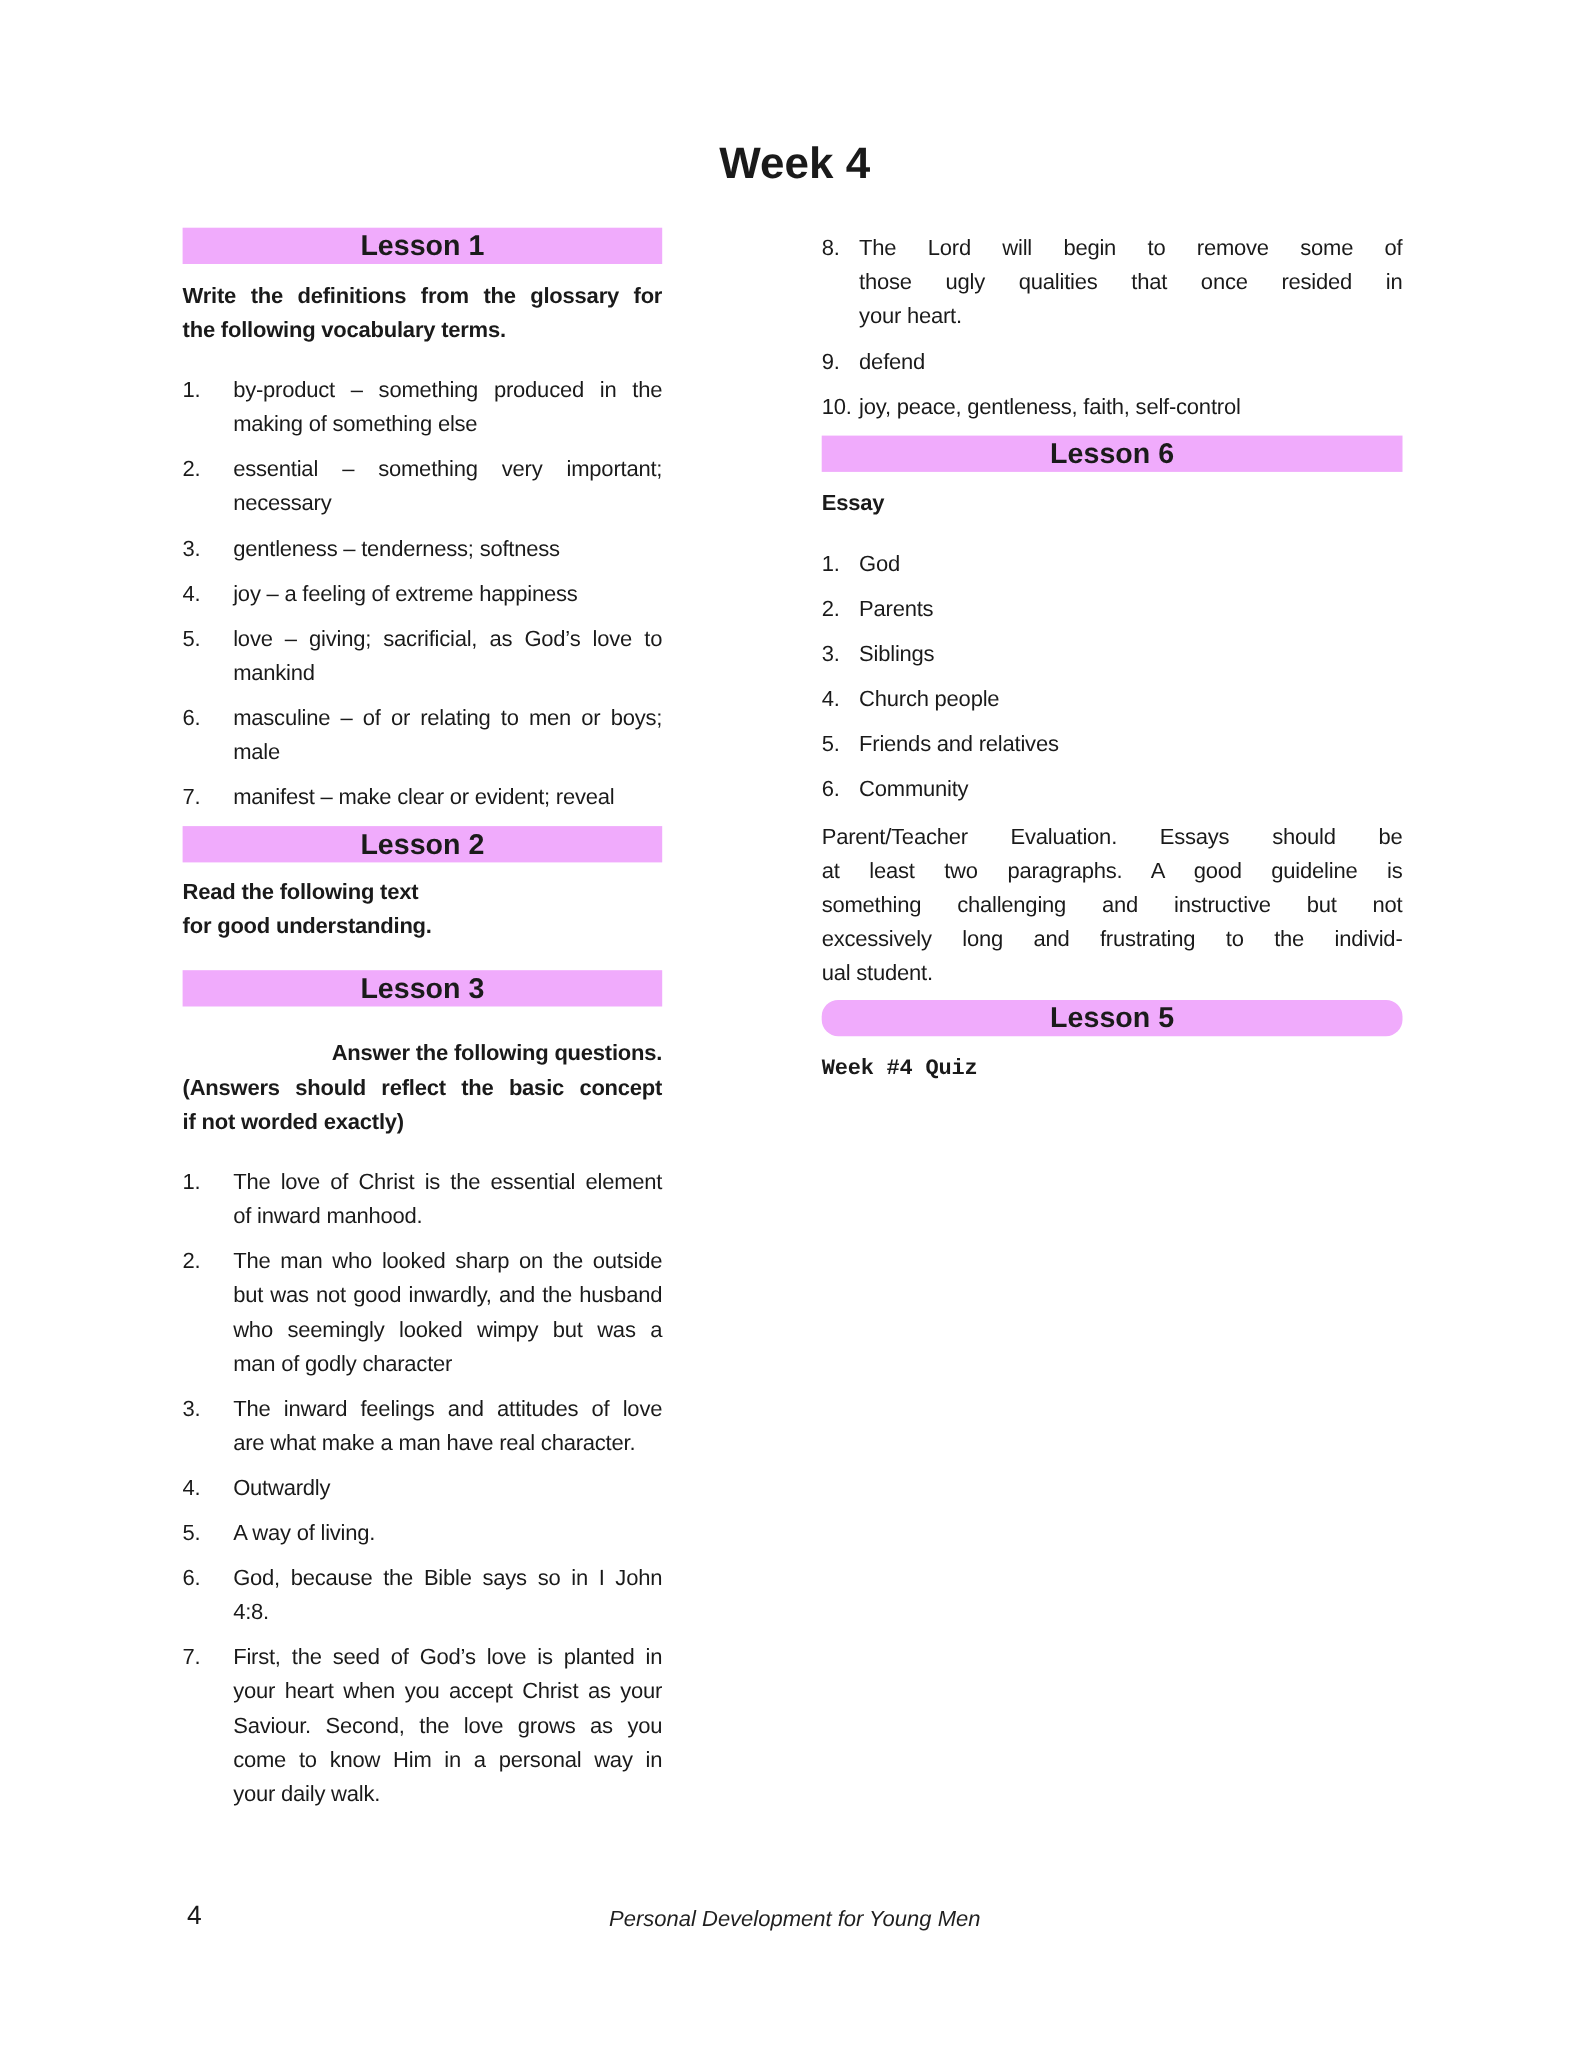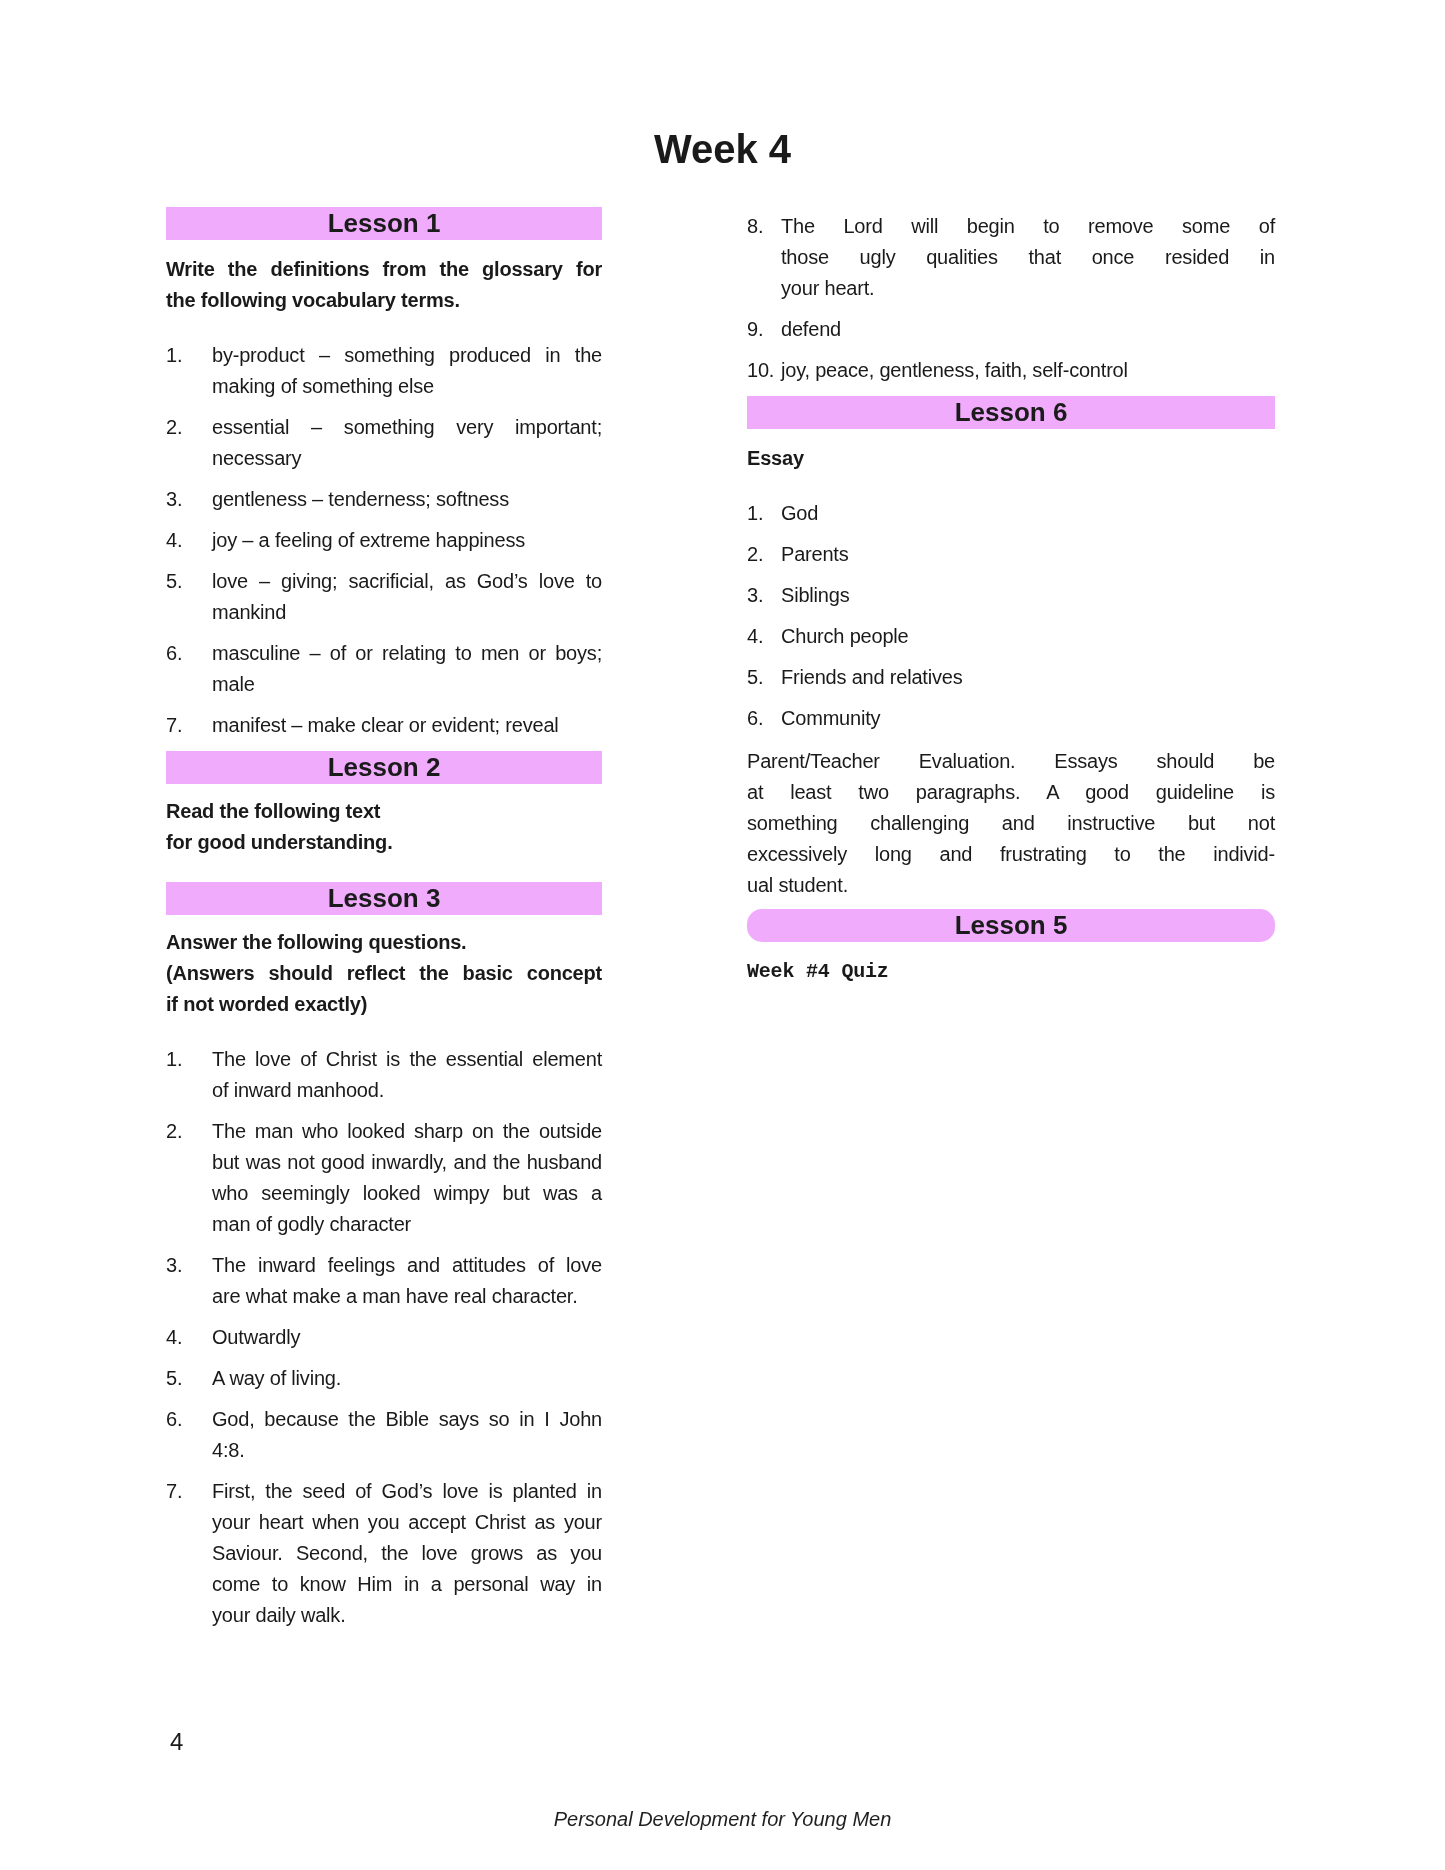--- a/index.html
+++ b/index.html
@@ -32,33 +32,33 @@
   .ln{min-height:31px;}
   .jl{text-align:justify;text-align-last:justify;-moz-text-align-last:justify;}
   .item{position:relative;padding-left:46px;margin-bottom:10px;}
   .col-right .item{padding-left:34px;}
   .item .num{position:absolute;left:0;top:0;}
   .m-intro1{margin-top:14px;}
   .m-list1{margin-top:24px;}
   .m-bar2{margin-top:0;}
   .m-read{margin-top:12px;}
   .m-bar3{margin-top:24px;}
-  .m-h3a{margin-top:12px;}
+  .m-h3a{margin-top:28px;text-align:right;}
   .m-list3{margin-top:24px;}
   .m-list8{margin-top:4px;}
   .m-bar4{margin-top:6px;}
   .m-essay{margin-top:14px;}
   .m-essaypara{margin-top:20px;}
   .m-prior{margin-top:24px;}
   .m-eval{margin-top:12px;}
   .m-bar5{margin-top:8px;border-radius:15px;}
   .m-quiz{margin-top:14px;font-family:Liberation Mono, monospace;}
   .footer-num{position:absolute;left:170px;top:1726px;font-size:24px;letter-spacing:0;}
   .footer-title{
-    position:absolute;left:0;top:1804px;width:100%;
+    position:absolute;left:0;top:1730px;width:100%;
     text-align:center;font-style:italic;font-size:20px;letter-spacing:0;color:#1f1f1f;
   }
 </style>
 </head>
 <body>
 
 <div class="page">
 
   <div class="title">Week 4</div>
 

